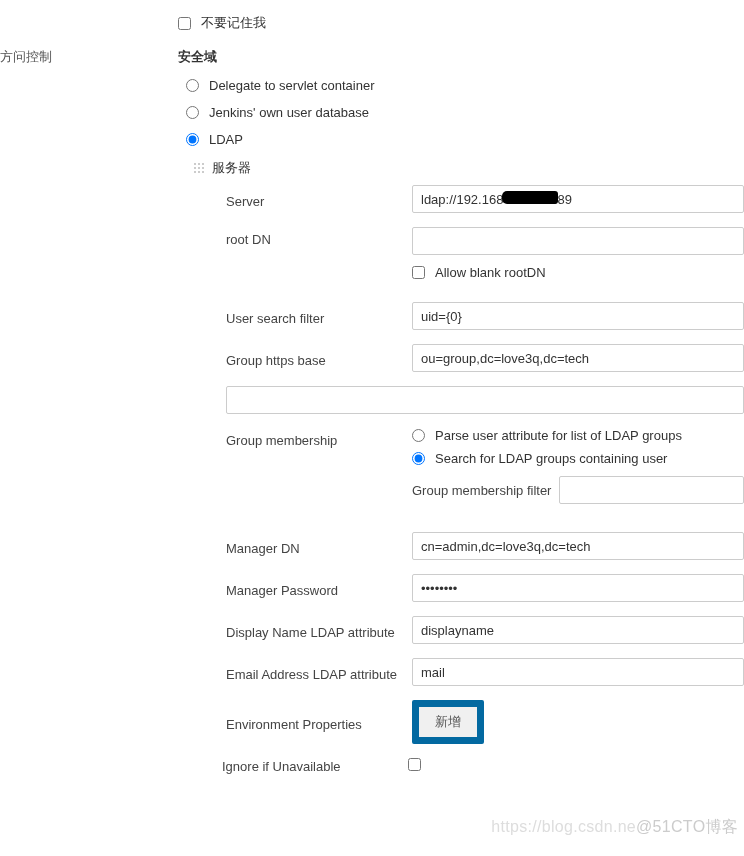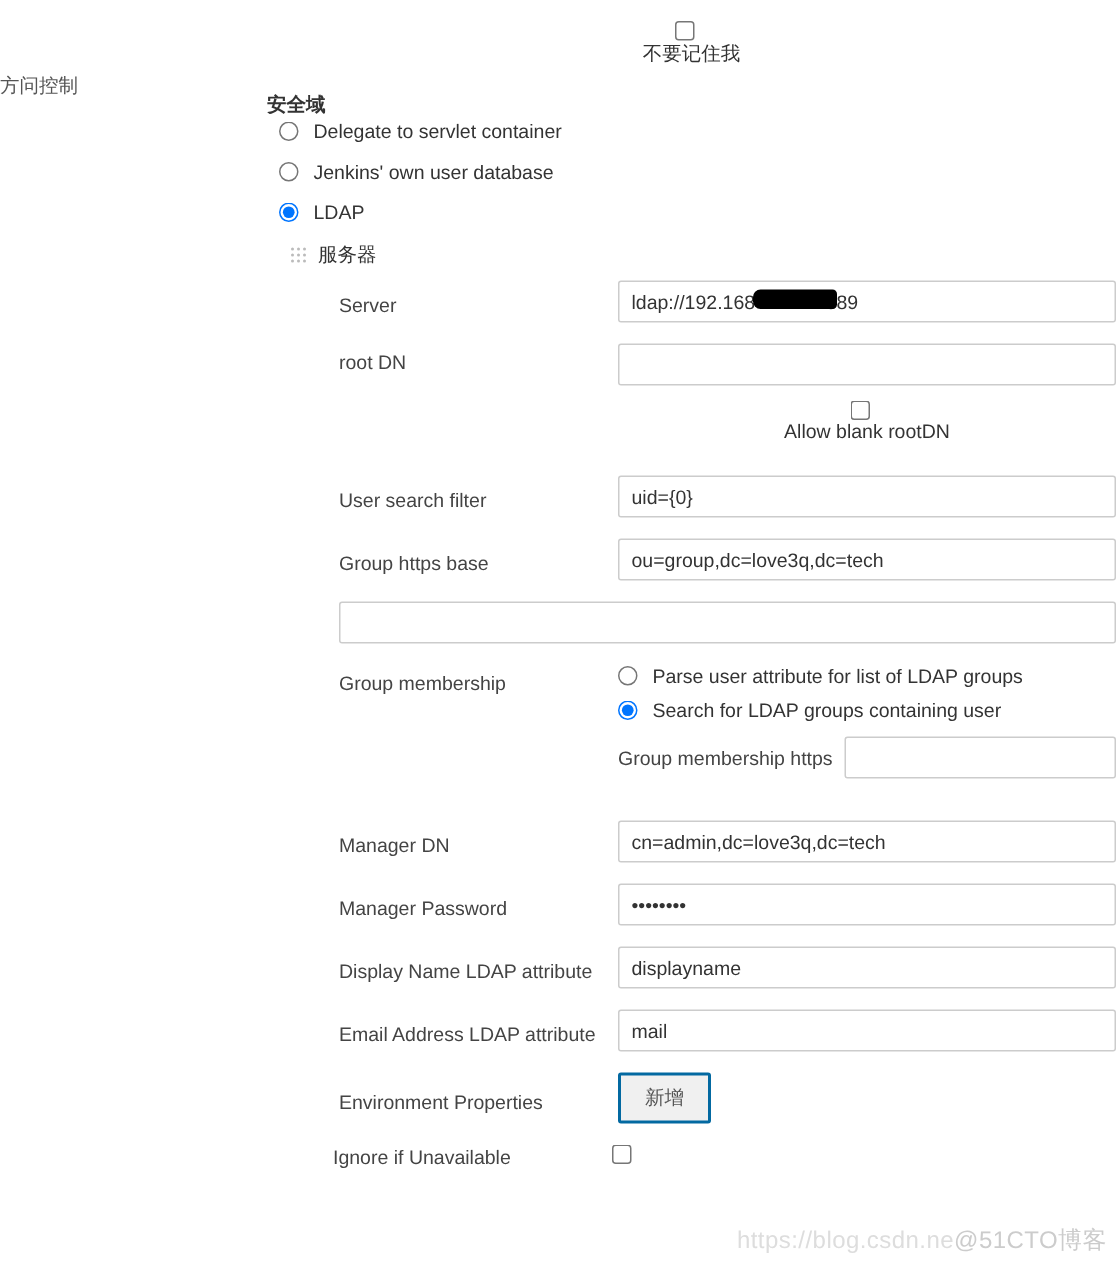--- a/index.html
+++ b/index.html
@@ -27,29 +27,28 @@
     .main {
       position: absolute;
       left: 178px;
       top: 14px;
       right: 0;
     }
     .checkbox-row {
       display: flex;
       align-items: center;
       margin-bottom: 16px;
-      flex-direction: column;
     }
     .checkbox-row input[type="checkbox"] {
       margin-right: 10px;
     }
     .section-title {
       font-weight: bold;
       color: #333;
-      margin-bottom: 1px;
+      margin-bottom: 12px;
       margin-top: 6px;
     }
     .radio-row {
       display: flex;
       align-items: center;
       margin-left: 8px;
       margin-bottom: 12px;
     }
     .radio-row input[type="radio"] {
       margin-right: 10px;
@@ -103,21 +102,20 @@
     }
     .input-clipped {
       border-right: none;
       border-top-right-radius: 0;
       border-bottom-right-radius: 0;
     }
     .checkbox-inline {
       display: flex;
       align-items: center;
       margin-top: 10px;
-      flex-direction: column;
     }
     .checkbox-inline input[type="checkbox"] {
       margin-right: 10px;
     }
     .group-membership-options {
       display: flex;
       flex-direction: column;
     }
     .membership-radio {
       display: flex;
@@ -135,21 +133,21 @@
     .membership-filter-label {
       margin-right: 8px;
       color: #444;
     }
     .membership-filter input {
       flex: 1;
     }
     .btn {
       display: inline-block;
       padding: 6px 16px;
-      border: 2px solid #0369a1;
+      border: 7px solid #0369a1;
       background: #f0f0f0;
       color: #555;
       font-size: 13px;
       cursor: pointer;
       border-radius: 2px;
     }
     .ignore-row {
       display: flex;
       align-items: center;
       margin-left: 28px;
@@ -274,21 +272,21 @@
       <div class="field-input-wrap group-membership-options">
         <div class="membership-radio">
           <input type="radio" name="membership" style="">
           <span>Parse user attribute for list of LDAP groups</span>
         </div>
         <div class="membership-radio">
           <input type="radio" name="membership" checked="" style="">
           <span>Search for LDAP groups containing user</span>
         </div>
         <div class="membership-filter">
-          <span class="membership-filter-label">Group membership https</span>
+          <span class="membership-filter-label">Group membership filter</span>
           <input type="text" class="input-clipped" value="" style="">
         </div>
       </div>
     </div>
 
     <div class="field-row">
       <div class="field-label">Manager DN</div>
       <div class="field-input-wrap">
         <input type="text" class="input-clipped" value="cn=admin,dc=love3q,dc=tech" style="">
       </div>

